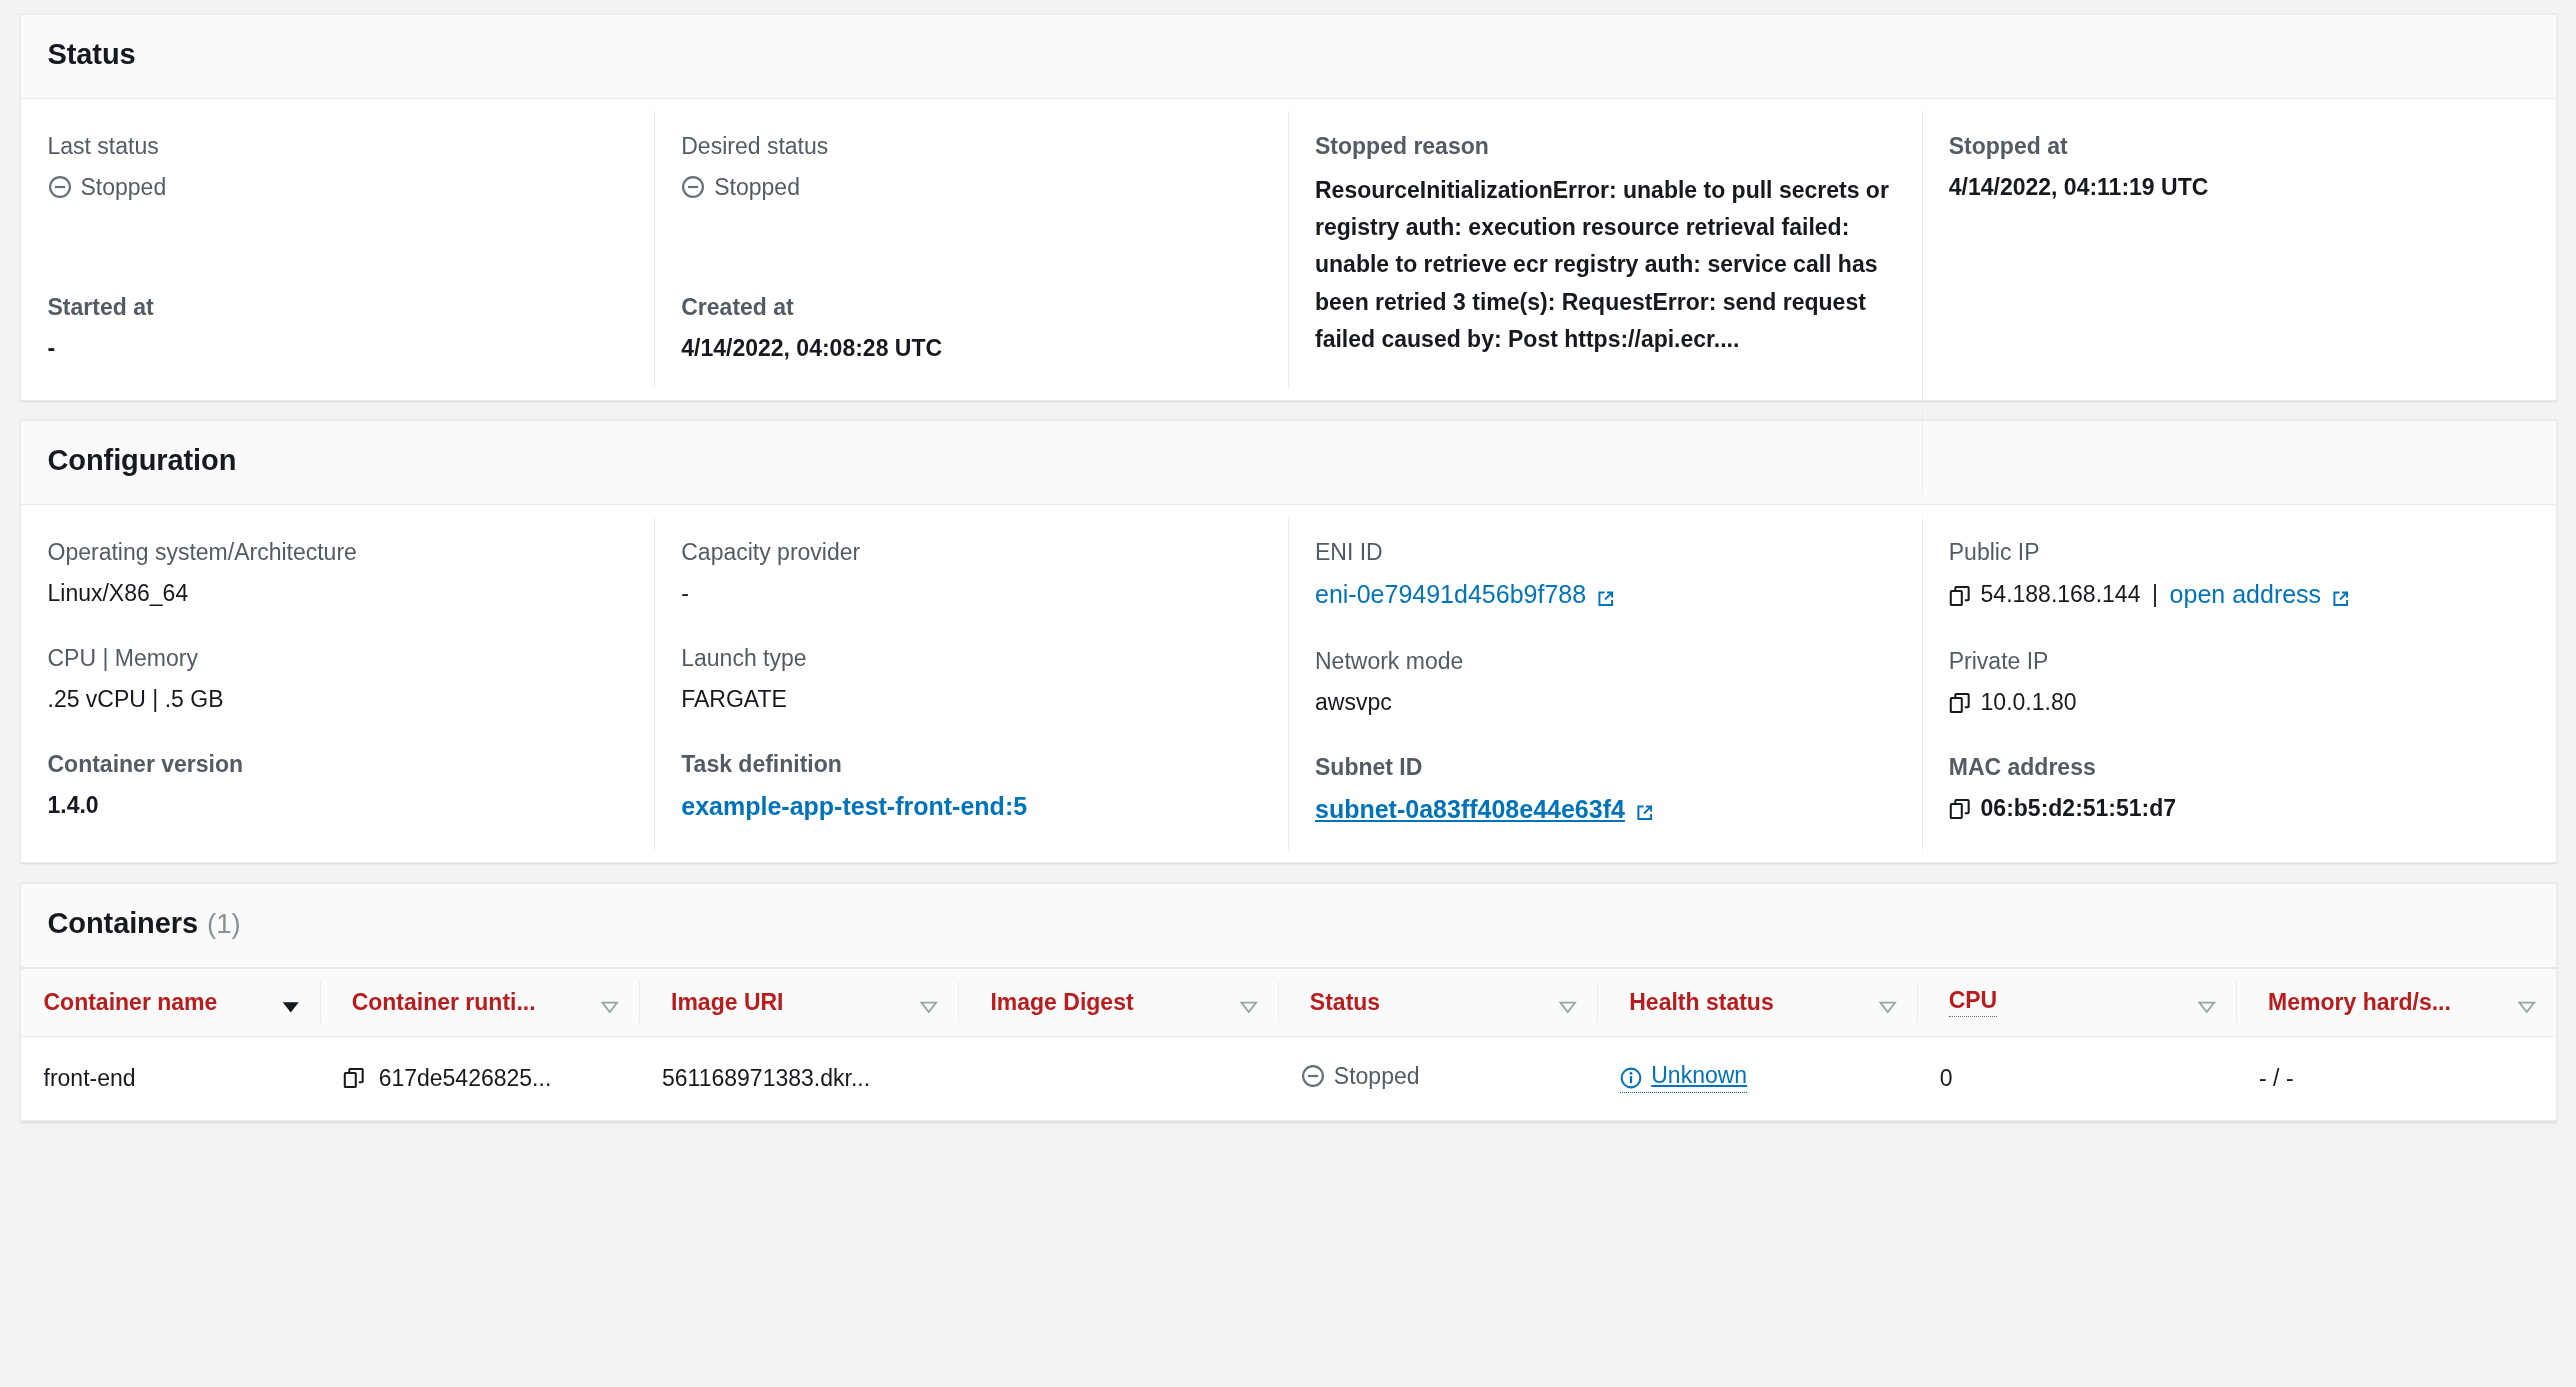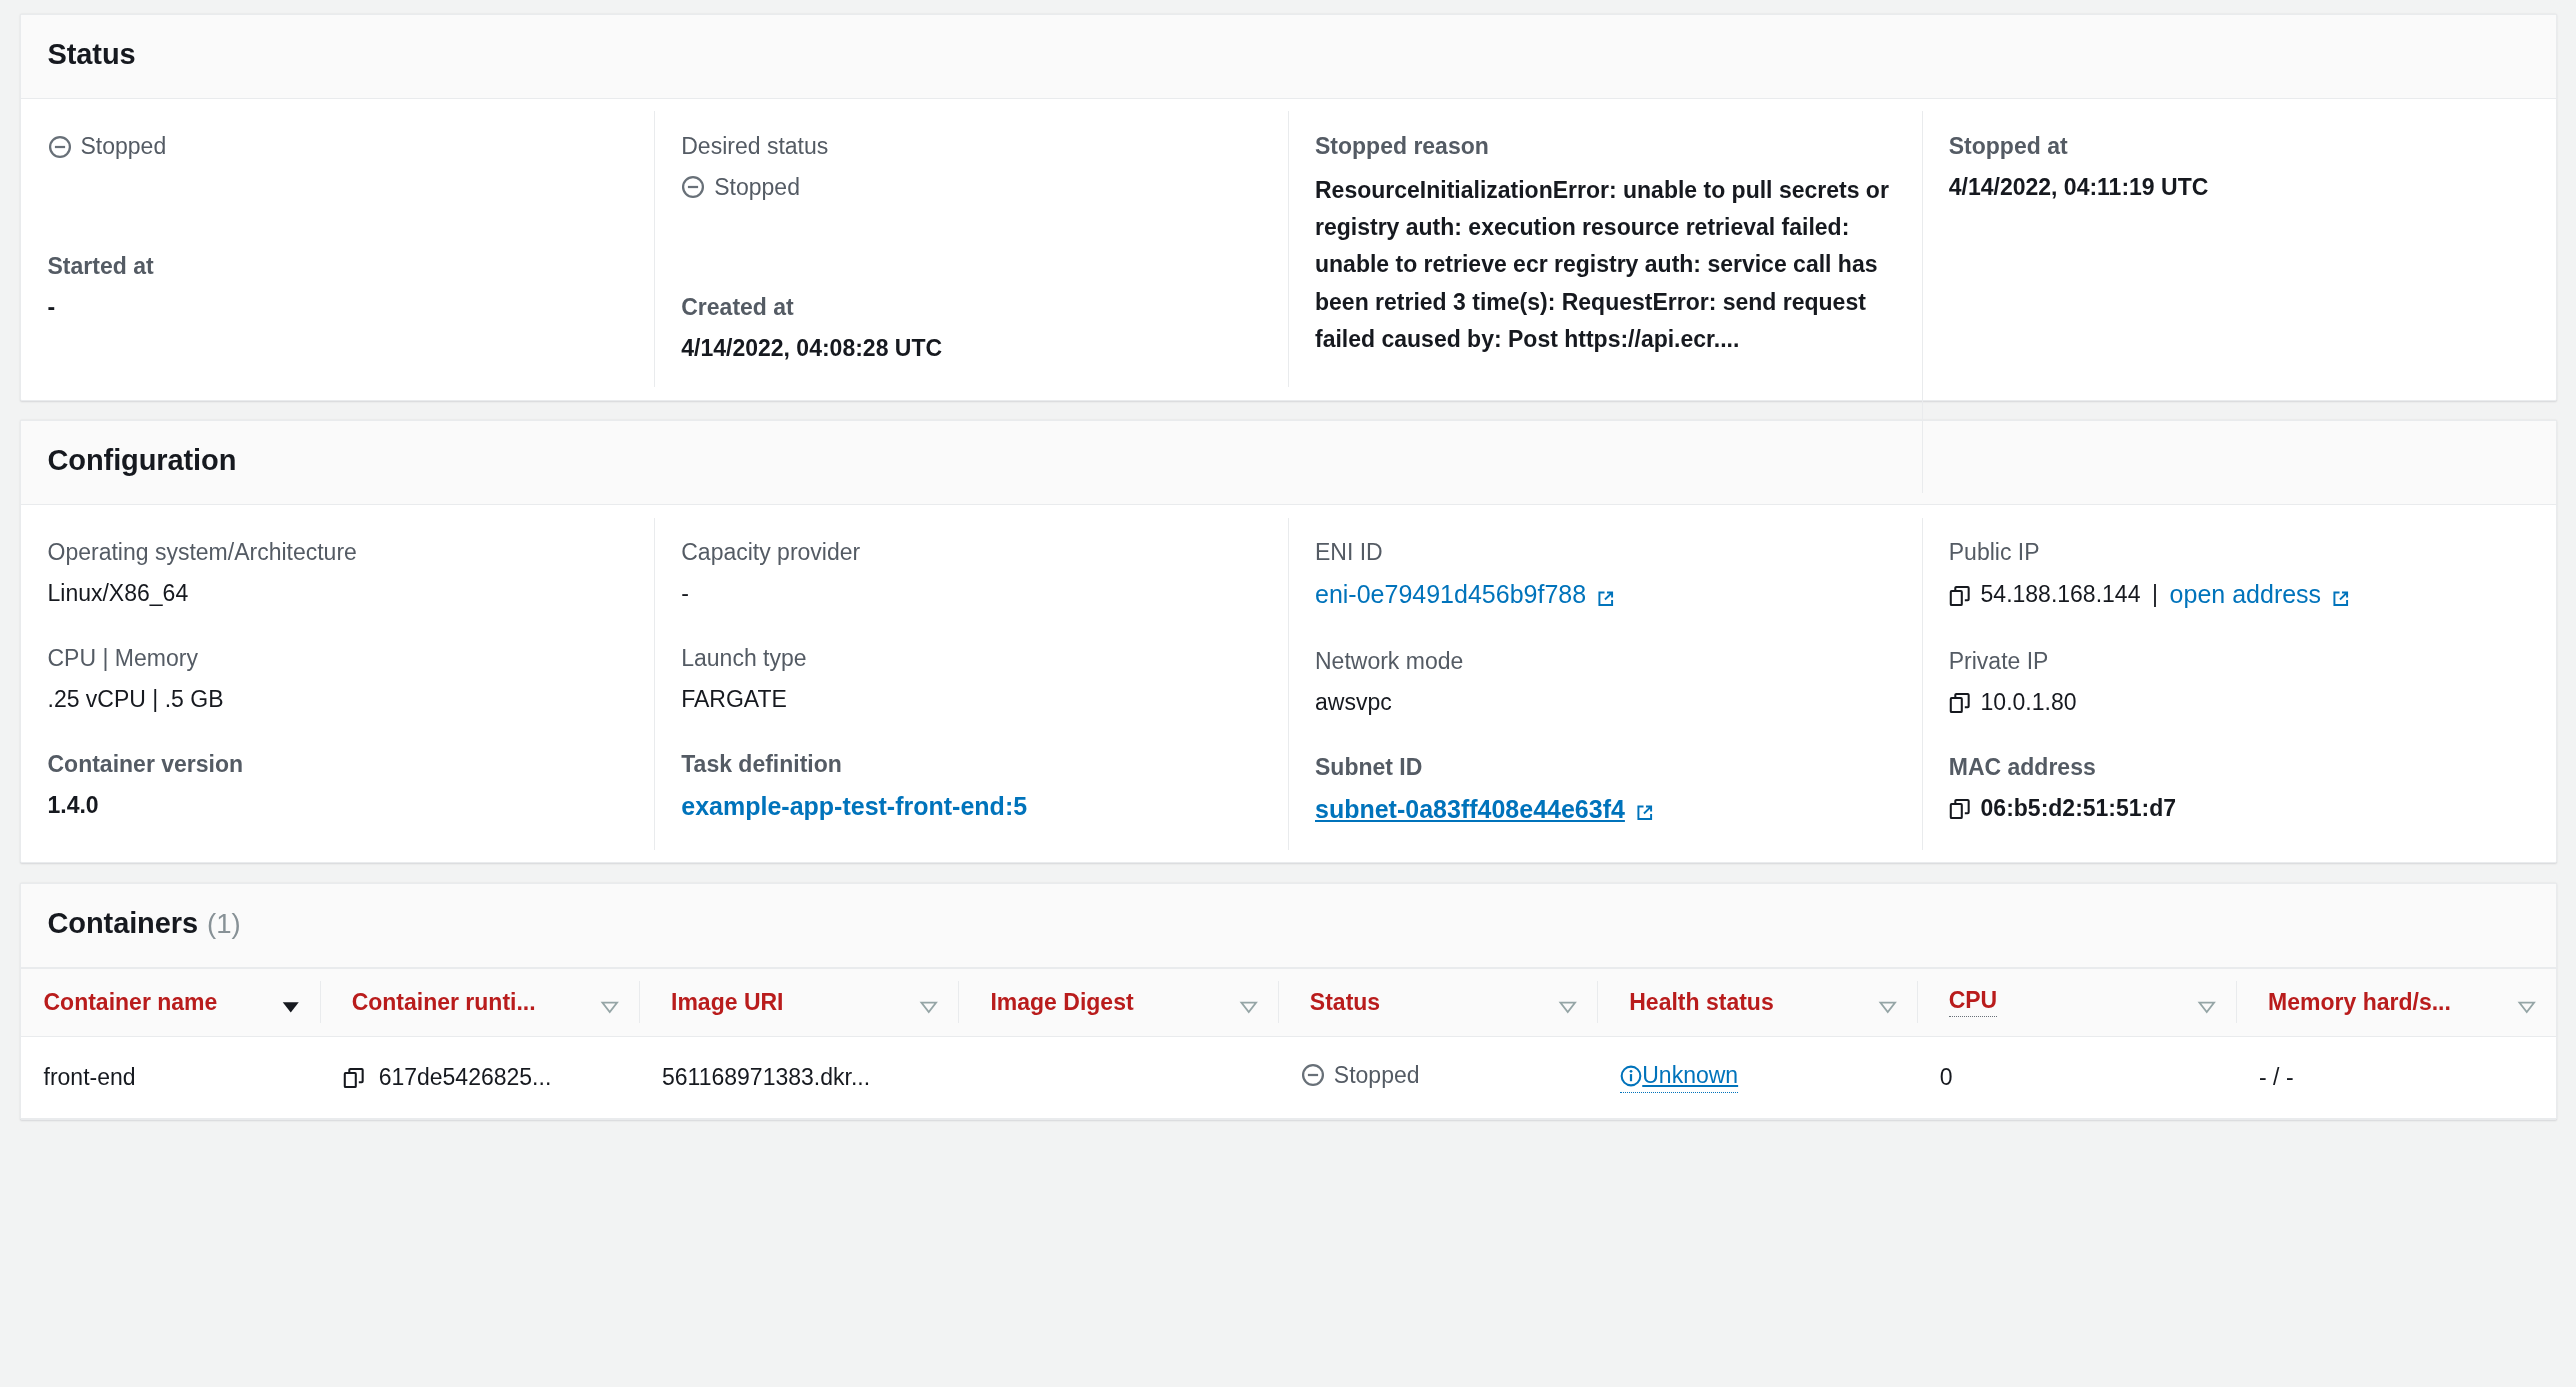--- a/index.html
+++ b/index.html
@@ -171,41 +171,43 @@
     font-size: 23px;
     color: #16191f;
     padding: 25px 23px;
     border-bottom: 0.9px solid #e9ebed;
     height: 82px;
     vertical-align: middle;
   }
   .cell-flex { display: flex; align-items: center; gap: 14px; }
   .health-link {
     display: inline-flex;
-    align-items: center;
+    align-items: flex-end;
+    gap: 9px;
     color: #0073bb;
     border-bottom: 0.9px dotted #0073bb;
     padding-bottom: 2.7px;
   }
   .info-icon { width: 22px; height: 22px; flex: none; }
   .truncate { white-space: nowrap; overflow: hidden; text-overflow: ellipsis; }
 </style>
 </head>
 <body>
 
 <div class="page">
 
   <section class="card">
     <div class="card-header">
       <span class="card-title">Status</span>
     </div>
     <div class="kv-grid">
 
       <div class="kv-col">
         <div class="kv-block gap-xl">
+          <div class="kv-label">Last status</div>
           <div class="kv-value">
             <span class="status-line">
               <span class="icon-stopped">
                 <svg viewBox="0 0 16 16" width="24" height="24">
                     <circle cx="8" cy="8" r="6.6" fill="none" stroke="#687078" stroke-width="1.5"></circle>
                     <line x1="4.6" y1="8" x2="11.4" y2="8" stroke="#687078" stroke-width="1.5"></line>
                   </svg>
               </span>
               <span>Stopped</span>
             </span>

